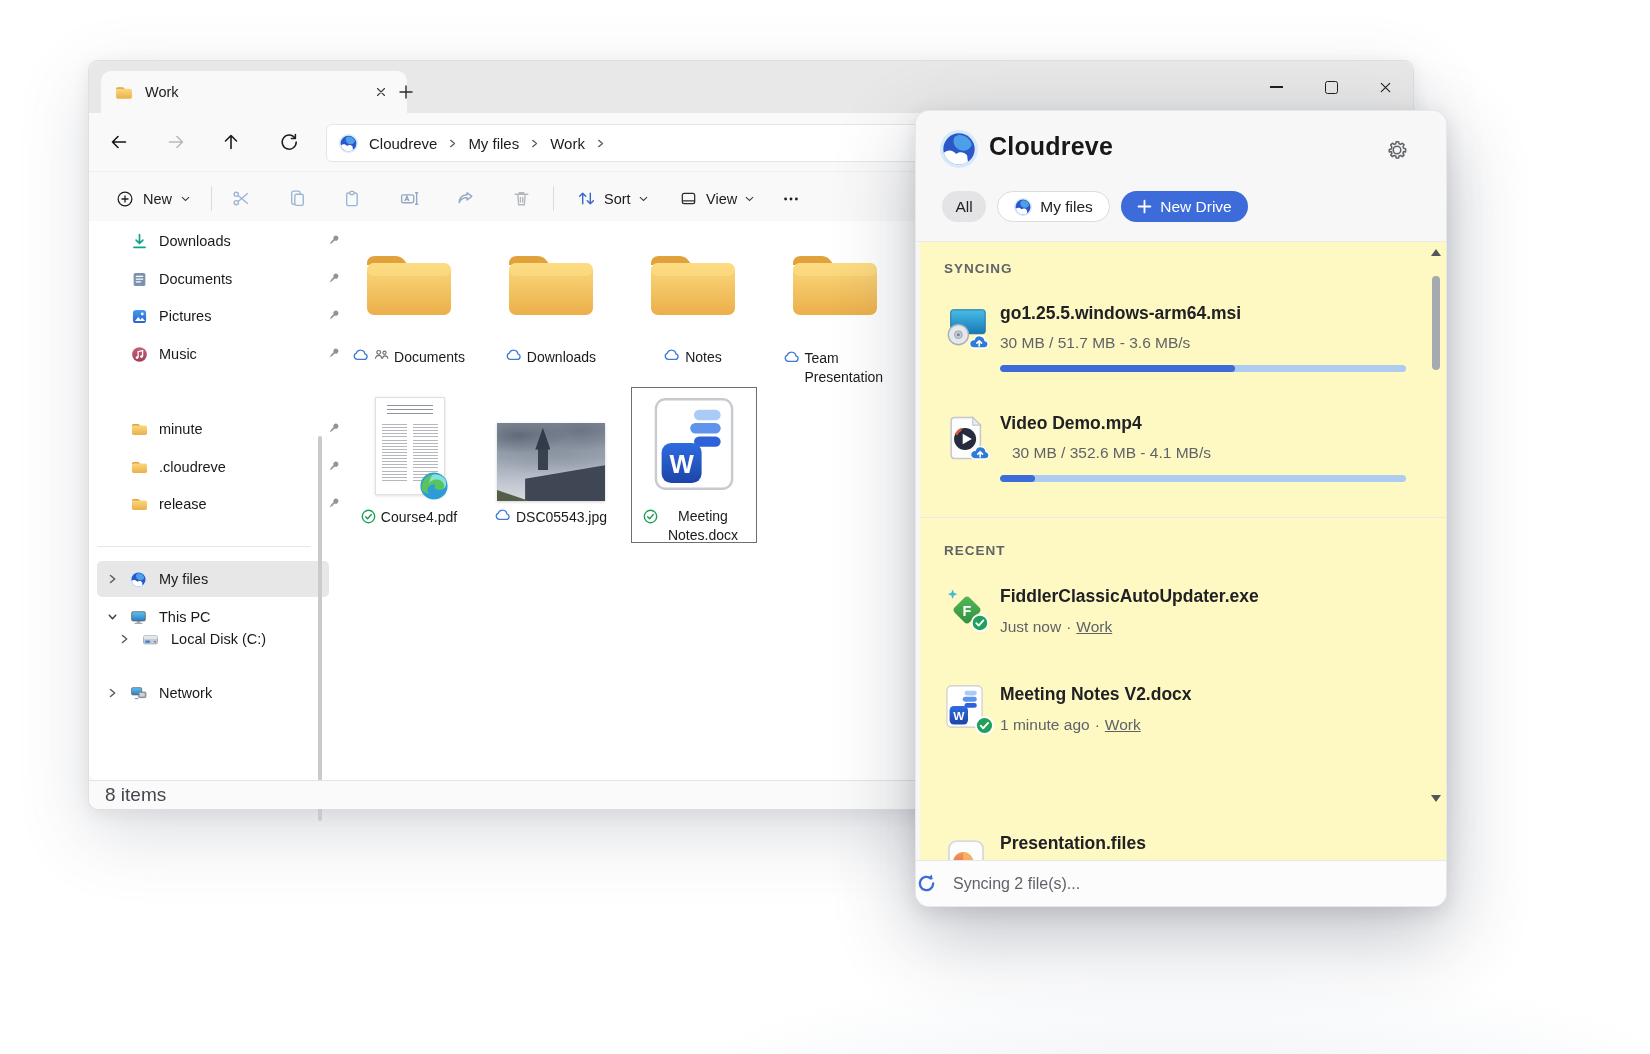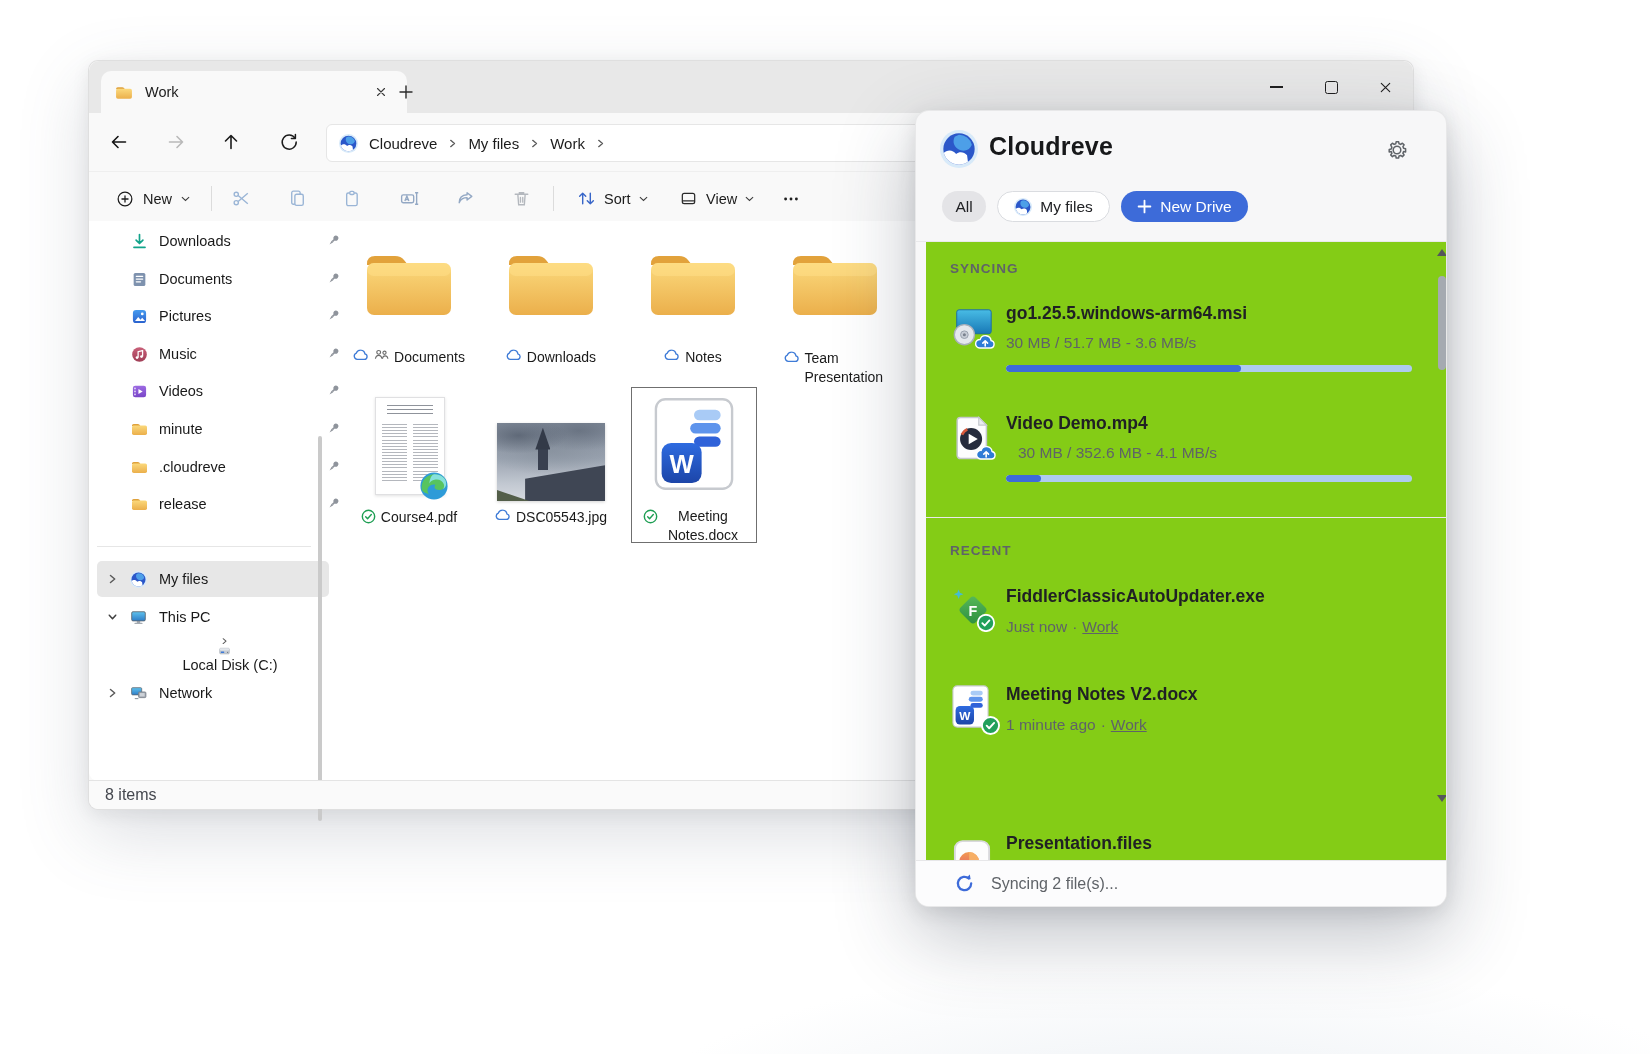--- a/index.html
+++ b/index.html
@@ -64,42 +64,42 @@
       radial-gradient(80px 28px at 76% 10%, rgba(99,109,124,.8), transparent 70%),
       radial-gradient(90px 34px at 50% 36%, rgba(128,138,150,.55), transparent 72%),
       linear-gradient(180deg,#828C9B 0%,#9AA3B0 45%,#C2C8D1 78%,#D6DAE0 100%);}
   .bmain{position:absolute;right:0;bottom:0;width:74%;height:46%;background:#3F4654;
     clip-path:polygon(0 38%,100% 0,100% 100%,0 100%);}
   .btower{position:absolute;left:38%;bottom:40%;width:9%;height:30%;background:#394050;}
   .bspire{position:absolute;left:35.5%;bottom:66%;width:14%;height:28%;background:#333A48;clip-path:polygon(50% 0,100% 100%,0 100%);}
   .bgrass{position:absolute;left:0;bottom:0;width:30%;height:14%;background:#535E49;clip-path:polygon(0 0,100% 100%,0 100%);}
   .selbox{position:absolute;left:4px;top:0;width:124px;height:154px;border:1px solid #6F6F6F;background:rgba(255,255,255,.4);}
   .statusbar{position:absolute;left:0;right:0;bottom:0;height:28px;border-top:1px solid #E4E4E4;background:#FAFAFA;
-    border-radius:0 0 9px 9px;display:flex;align-items:center;padding-left:16px;font-size:16px;color:#44474E;}
+    border-radius:0 0 9px 9px;display:flex;align-items:center;padding-left:16px;font-size:19px;color:#44474E;}
 
   
   .panel{position:absolute;left:915px;top:110px;width:530px;height:795px;background:#F7F7F8;border-radius:14px;
     border:1px solid rgba(0,0,0,.06);box-shadow:0 28px 80px rgba(40,50,70,.30), 0 6px 20px rgba(0,0,0,.10);z-index:5;}
   .ptitle{position:absolute;left:73px;top:21px;font-size:25px;font-weight:700;color:#17181A;letter-spacing:.2px;}
   .chip{position:absolute;top:80px;height:31px;border-radius:16px;display:flex;align-items:center;justify-content:center;
     gap:8px;font-size:15.5px;color:#202124;box-sizing:border-box;}
   .pdivider{position:absolute;left:0;right:0;height:1px;background:#E9E9EB;}
-  .plist{position:absolute;left:10px;top:131px;right:0;height:619px;background:#84cc16;overflow:hidden;padding-left:36px;}
+  .plist{position:absolute;left:4px;top:131px;right:0;height:619px;background:#fef9c3;overflow:hidden;padding-left:36px;}
   .psection{position:absolute;left:24px;font-size:13.5px;font-weight:700;color:#5F6368;letter-spacing:1px;}
   .fic{position:absolute;left:24px;width:46px;height:46px;}
   .fname{position:absolute;left:80px;font-size:17.5px;font-weight:600;color:#202124;white-space:nowrap;}
   .fdetail{position:absolute;left:80px;font-size:15.5px;color:#5F6368;white-space:nowrap;}
   .pbar{position:absolute;left:80px;width:406px;height:7px;border-radius:4px;background:#AECBF0;overflow:hidden;}
   .pfill{height:100%;background:#3D6BD9;border-radius:4px;}
   .wlink{text-decoration:underline;cursor:pointer;}
   .dot{margin:0 5px;}
   .ricon{position:absolute;left:26px;width:42px;height:48px;}
   .rbadge{position:absolute;right:-6px;bottom:-2px;}
   .pfooter{position:absolute;left:0;right:0;bottom:0;height:45px;background:#FCFCFD;border-top:1px solid #E7E7E9;
-    border-radius:0 0 13px 13px;display:flex;align-items:center;padding-left:38px;gap:16px;font-size:16px;color:#5F6368;}
+    border-radius:0 0 13px 13px;display:flex;align-items:center;gap:16px;font-size:16px;color:#5F6368;}
   .tri-up{width:0;height:0;border-left:5px solid transparent;border-right:5px solid transparent;border-bottom:7px solid #55565B;}
   .tri-dn{width:0;height:0;border-left:5px solid transparent;border-right:5px solid transparent;border-top:7px solid #55565B;}
   .sthumb{position:absolute;left:512px;top:34px;width:8px;height:94px;background:#A5AAB1;border-radius:4px;}
 </style>
 </head>
 <body>
 
 <svg width="0" height="0" style="position:absolute">
   <defs>
     <linearGradient id="gFold" x1="0" y1="0" x2="0" y2="1">
@@ -422,35 +422,20 @@
             <circle cx="5.7" cy="10.9" r="1.3" fill="#fff"></circle>
             <circle cx="9.9" cy="9.9" r="1.3" fill="#fff"></circle>
           </svg>
         <span>Music</span>
         <span class="pin">
             <svg width="15" height="15" viewBox="0 0 16 16">
               <use href="#symPin"></use>
             </svg>
           </span>
       </div>
-      <div class="srow pinned" style="top:152px;">
-        <svg class="sicon" width="17" height="17" viewBox="0 0 16 16">
-            <rect x="1.8" y="2.6" width="12.4" height="10.8" rx="2.2" fill="url(#gPurp)"></rect>
-            <rect x="3" y="4.4" width="1.5" height="1.5" fill="#E7DBF8"></rect>
-            <rect x="3" y="7.2" width="1.5" height="1.5" fill="#E7DBF8"></rect>
-            <rect x="3" y="10" width="1.5" height="1.5" fill="#E7DBF8"></rect>
-            <path d="M7 5.6v4.8l4-2.4z" fill="#fff"></path>
-          </svg>
-        <span>Videos</span>
-        <span class="pin">
-            <svg width="15" height="15" viewBox="0 0 16 16">
-              <use href="#symPin"></use>
-            </svg>
-          </span>
-      </div>
       <div class="srow pinned" style="top:190px;">
         <svg class="sicon" width="17" height="14" viewBox="0 0 17 14">
             <use href="#symFolderSm"></use>
           </svg>
         <span>minute</span>
         <span class="pin">
             <svg width="15" height="15" viewBox="0 0 16 16">
               <use href="#symPin"></use>
             </svg>
           </span>
@@ -493,21 +478,21 @@
         <svg class="chev" width="12" height="10" viewBox="0 0 12 10">
             <use href="#symChevD"></use>
           </svg>
         <svg class="sicon" width="17" height="17" viewBox="0 0 16 16">
             <rect x="1.6" y="2.6" width="12.8" height="8.6" rx="1.2" fill="url(#gScr)" stroke="#5C646D" stroke-width=".8"></rect>
             <rect x="6.4" y="11.4" width="3.2" height="1.6" fill="#8D949C"></rect>
             <rect x="4.2" y="13" width="7.6" height="1.1" rx=".5" fill="#A5ABB2"></rect>
           </svg>
         <span>This PC</span>
       </div>
-      <div class="srow treerow indent1" style="top:416px;flex-direction:column;">
+      <div class="srow treerow indent1" style="top:400px;">
         <svg class="chev" width="11" height="12" viewBox="0 0 10 12">
             <use href="#symChevR"></use>
           </svg>
         <svg class="sicon" width="17" height="17" viewBox="0 0 16 16">
             <rect x="1.5" y="4.5" width="13" height="7.6" rx="1.2" fill="#C7CCD3" stroke="#9AA1AA" stroke-width=".8"></rect>
             <rect x="1.5" y="4.5" width="13" height="3" rx="1.2" fill="#E2E6EB"></rect>
             <rect x="3" y="9" width="4.6" height="2" rx=".4" fill="#3E7BD7"></rect>
             <circle cx="12.2" cy="10" r=".9" fill="#6F7680"></circle>
           </svg>
         <span>Local Disk (C:)</span>

